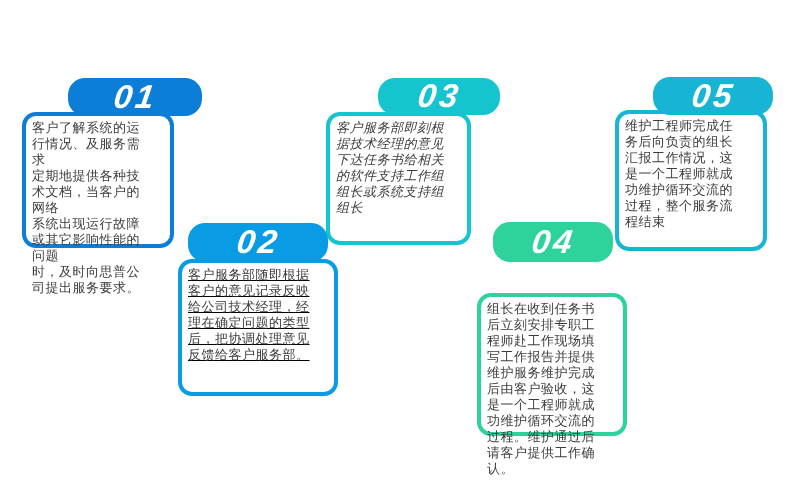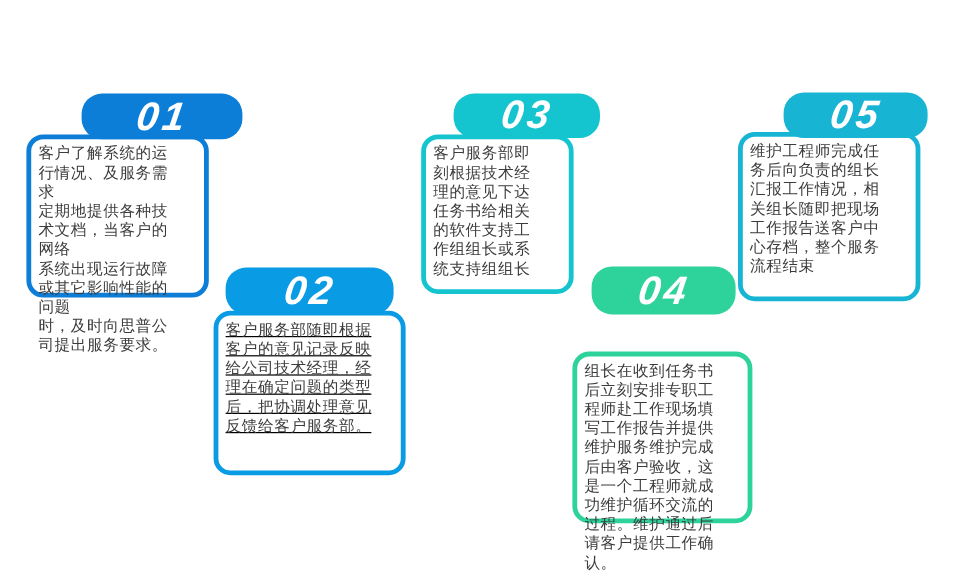--- a/index.html
+++ b/index.html
@@ -50,21 +50,21 @@
     padding-bottom:2px;
   }
 
   
   .s1 .card{left:22px;top:112px;width:152px;height:136px;}
   .s1 .tab{left:68px;top:78px;width:134px;height:38px;}
   
   .s2 .card{left:178px;top:259px;width:160px;height:137px;text-decoration:underline;}
   .s2 .tab{left:188px;top:223px;width:140px;height:39px;}
   
-  .s3 .card{left:351px;top:112px;width:127px;height:133px;}
+  .s3 .card{left:326px;top:112px;width:145px;height:133px;font-style:italic;}
   .s3 .tab{left:378px;top:78px;width:122px;height:37px;}
   
   .s4 .card{left:477px;top:257px;width:150px;height:143px;margin-top:36px;}
   .s4 .tab{left:493px;top:222px;width:120px;height:40px;}
   
   .s5 .card{left:615px;top:110px;width:152px;height:141px;}
   .s5 .tab{left:653px;top:77px;width:120px;height:38px;}
 </style>
 </head>
 <body>
@@ -105,20 +105,20 @@
     <div class="card">
       <span class="card-text">组长在收到任务书后立刻安排专职工程师赴工作现场填写工作报告并提供维护服务维护完成后由客户验收，这是一个工程师就成功维护循环交流的过程。维护通过后请客户提供工作确认。</span>
     </div>
     <div class="tab">
       <span class="tab-number">04</span>
     </div>
   </div>
 
   <div class="step s5" style="--c: #17b5d3;">
     <div class="card">
-      <span class="card-text">维护工程师完成任务后向负责的组长汇报工作情况，相关组长随即把现场工作报告送客户中心存档，整个服务流程结束</span>
+      <span class="card-text">维护工程师完成任务后向负责的组长汇报工作情况，这是一个工程师就成功维护循环交流的过程，整个服务流程结束</span>
     </div>
     <div class="tab">
       <span class="tab-number">05</span>
     </div>
   </div>
 
 </div>
 
 </body></html>

